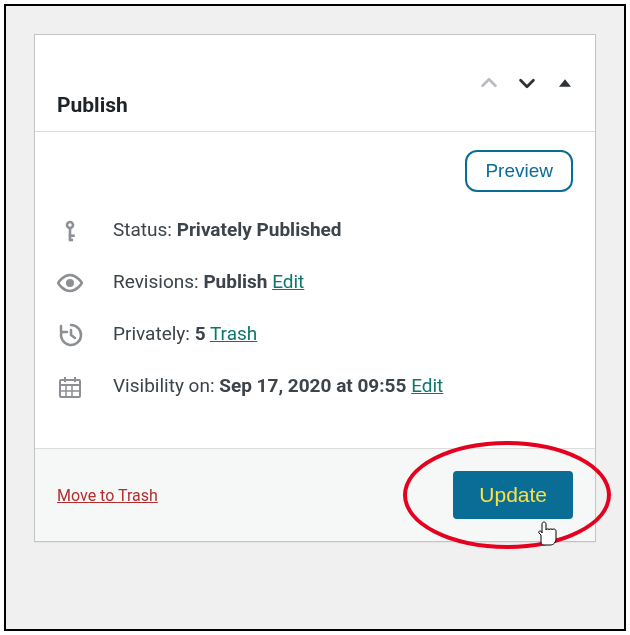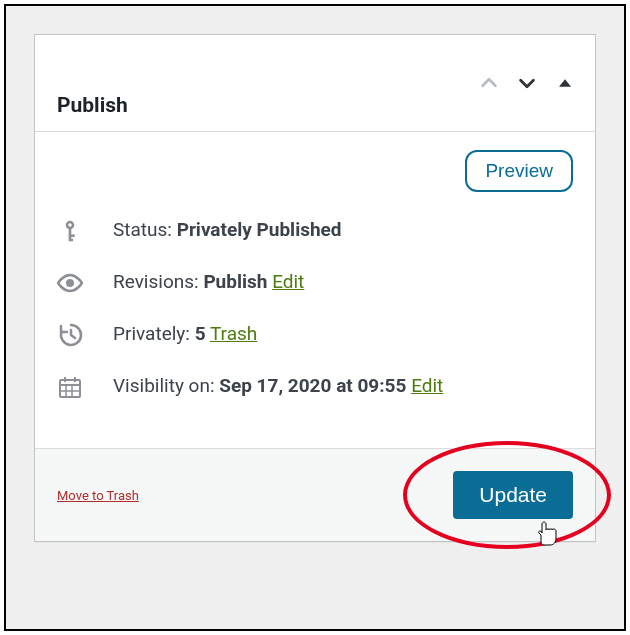--- a/index.html
+++ b/index.html
@@ -76,38 +76,38 @@
   .meta-line .ic {
     width: 26px;
     height: 26px;
     flex: 0 0 26px;
     display: flex;
     align-items: center;
     justify-content: center;
     color: #8c8f94;
   }
   .meta-line .txt strong { font-weight: 700; }
-  .alink { color: #4d7c0f; text-decoration: underline; }
+  .alink { color: #0f766e; text-decoration: underline; }
   .metabox-footer {
     border-top: 1px solid #dcdcde;
     background: #f6f7f7;
     padding: 22px 22px 22px 22px;
     display: flex;
     align-items: center;
     justify-content: space-between;
     position: relative;
   }
   .trash-link {
     color: #b32d2e;
     text-decoration: underline;
-    font-size: 13px;
+    font-size: 16px;
   }
   .update-btn {
     background: #0a6d95;
-    color: #ffffff;
+    color: #fde047;
     border: none;
     font-size: 21px;
     padding: 12px 26px;
     border-radius: 4px;
     position: relative;
     z-index: 2;
   }
   .ellipse {
     position: absolute;
     right: -16px;

